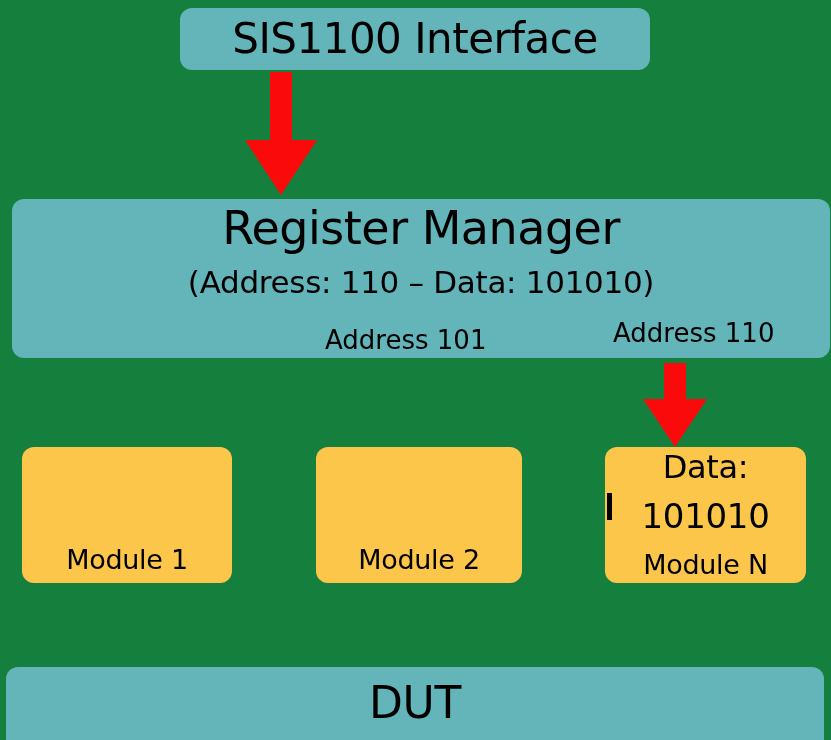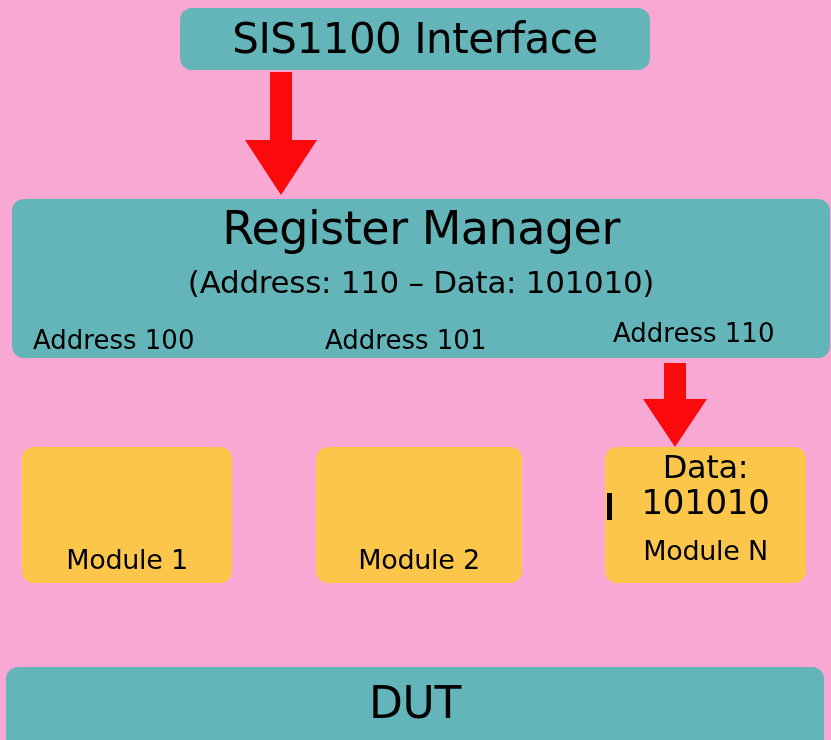--- a/index.html
+++ b/index.html
@@ -10,21 +10,21 @@
   body {
     width: 831px;
     height: 740px;
     overflow: hidden;
     font-family: "DejaVu Sans", sans-serif;
   }
   #diagram {
     position: relative;
     width: 831px;
     height: 740px;
-    background: #f9a8d4;
+    background: #15803d;
   }
 
   .node {
     position: absolute;
     box-sizing: border-box;
     display: flex;
     flex-direction: column;
     align-items: center;
     color: #000000;
     line-height: 1.0;
@@ -97,21 +97,21 @@
     padding-top: 4px;
     text-align: right;
   }
   #module-n .data-word {
     font-size: 32px;
     letter-spacing: -0.3px;
   }
   #module-n .data-bits {
     font-size: 34px;
     letter-spacing: -0.3px;
-    margin-top: 2px;
+    margin-top: 16px;
   }
   #module-n .mod-label {
     margin-top: 18px;
   }
   
   #module-n-artifact {
     position: absolute;
     left: 607px;
     top: 493px;
     width: 5px;
@@ -179,21 +179,20 @@
   <div class="arrow" id="arrow-top">
     <div class="shaft"></div>
     <div class="head"></div>
   </div>
 
   <div class="node" id="regmgr-box">
     <span class="rm-title">Register Manager</span>
     <span class="rm-sub">(Address: 110 – Data: 101010)</span>
   </div>
 
-  <span class="addr-label" id="addr-100">Address 100</span>
   <span class="addr-label" id="addr-101">Address 101</span>
   <span class="addr-label" id="addr-110">Address 110</span>
 
   <div class="arrow" id="arrow-regmgr-modulen">
     <div class="shaft"></div>
     <div class="head"></div>
   </div>
 
   <div class="node module" id="module-1">
     <span class="mod-label">Module 1</span>

